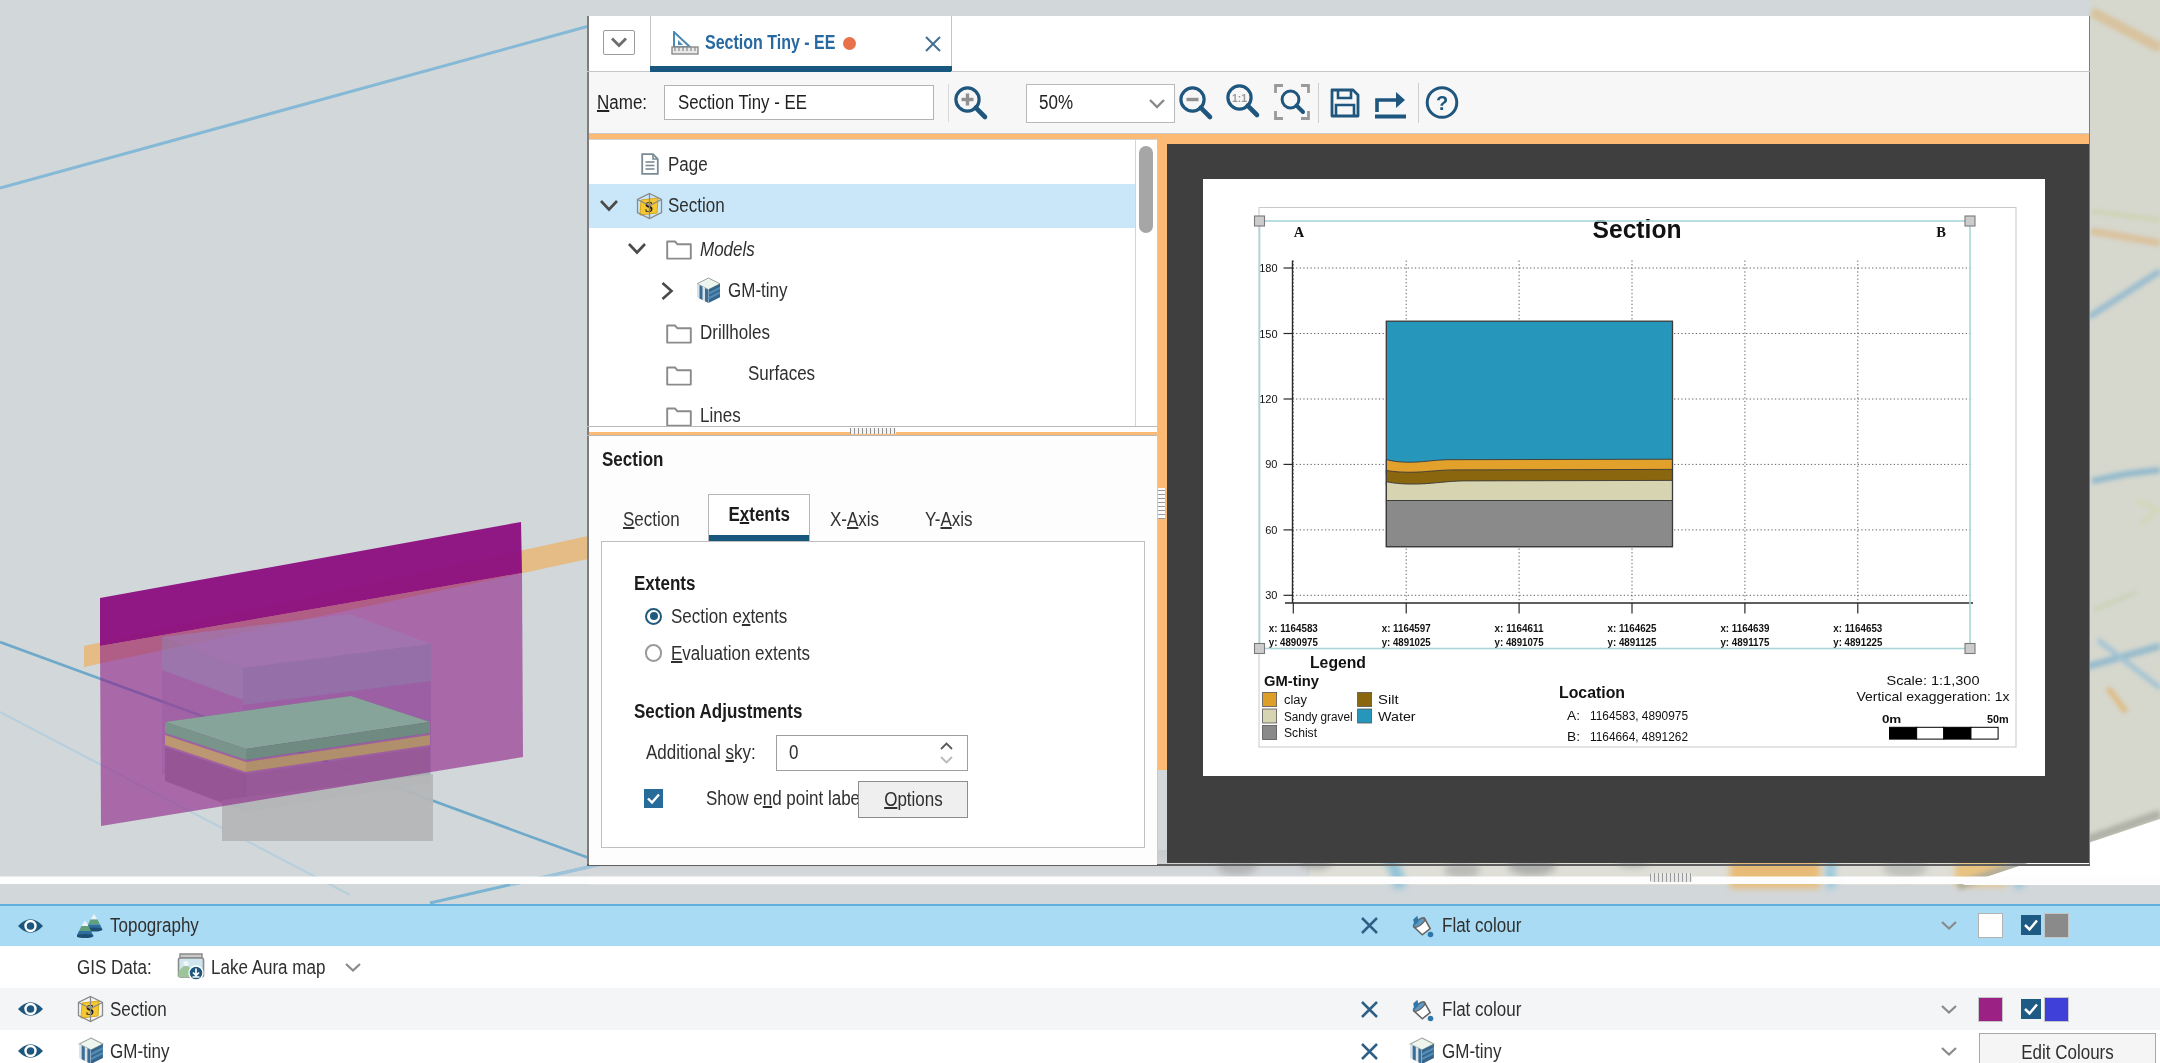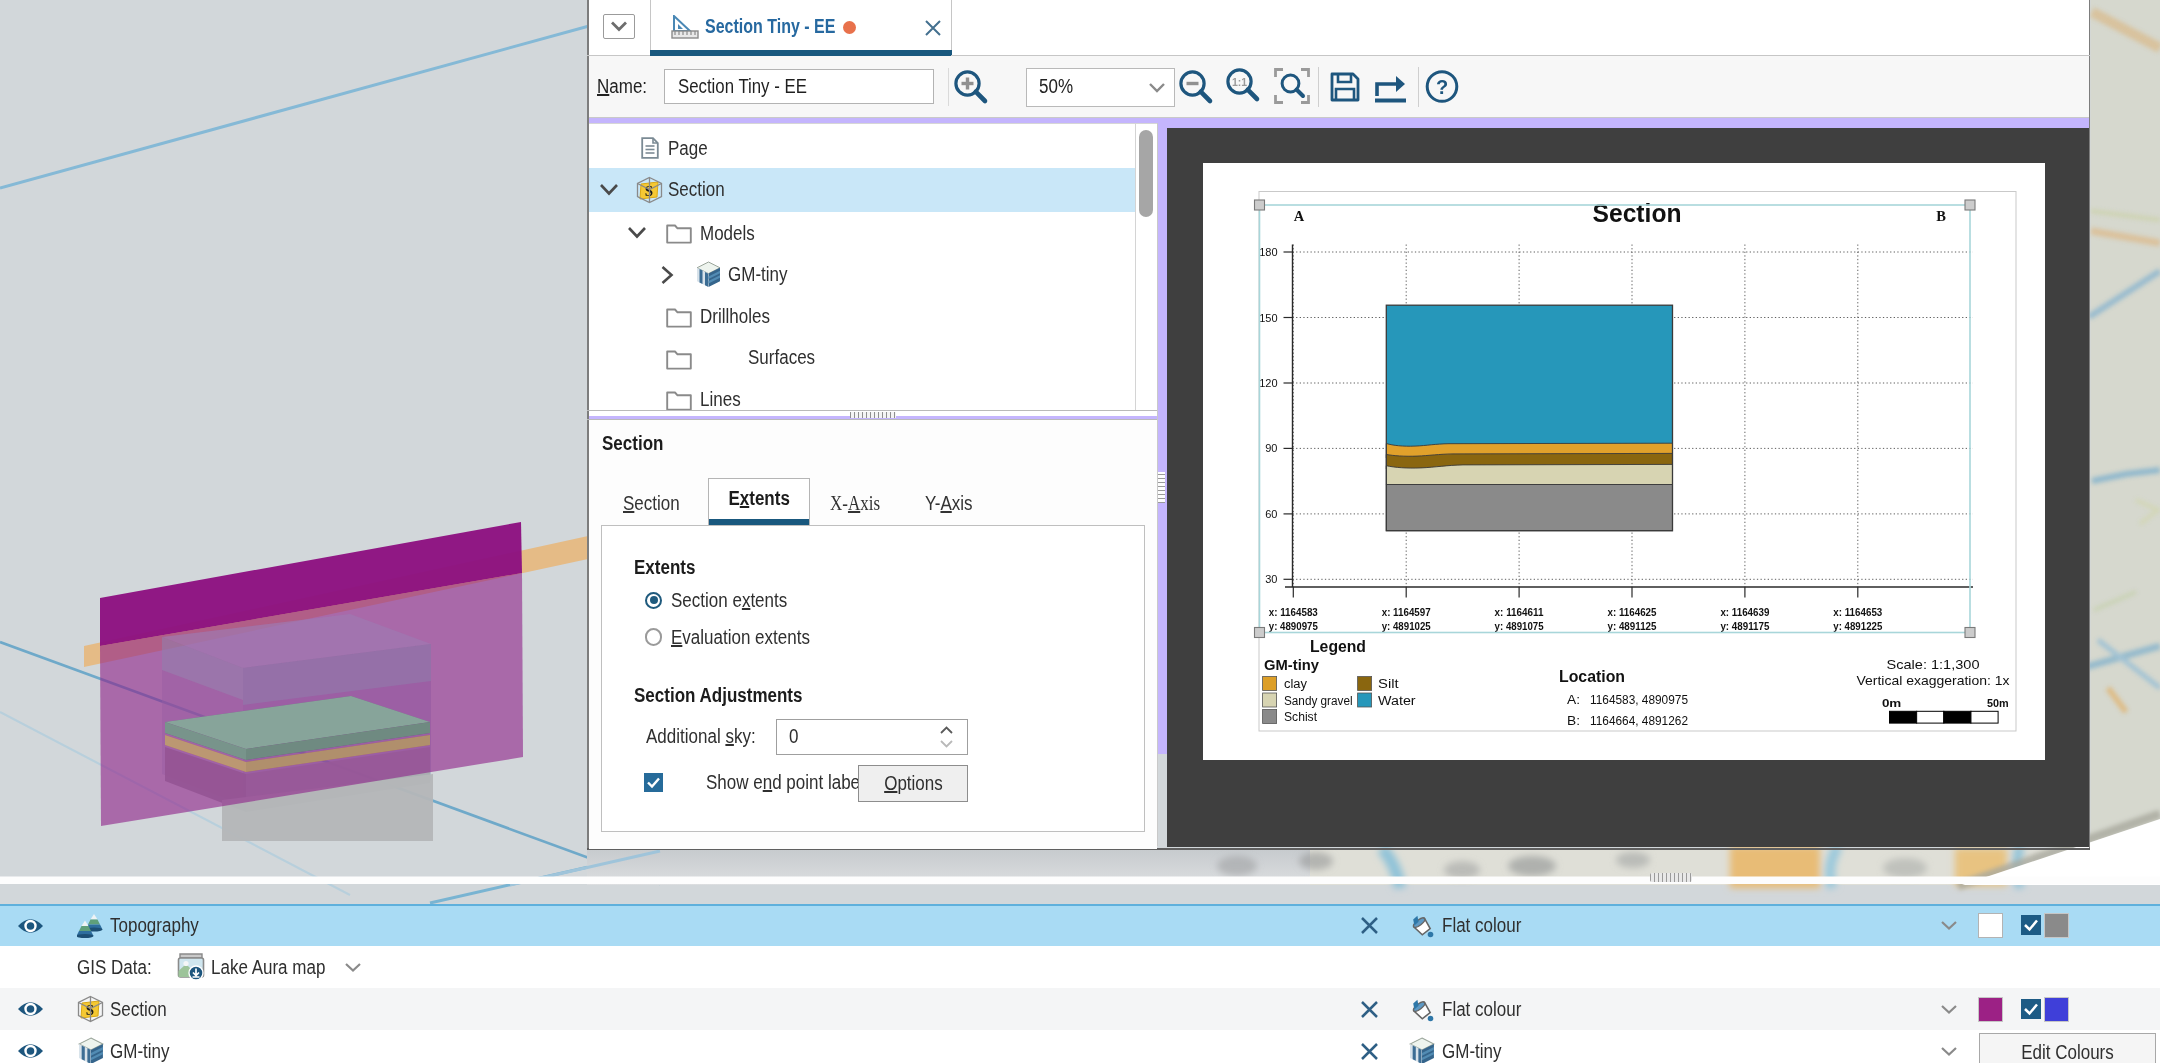--- a/index.html
+++ b/index.html
@@ -1,16 +1,16 @@
 <!DOCTYPE html>
 <html><head><meta charset="utf-8">
 <style>
 html,body{margin:0;padding:0;width:2160px;height:1063px;overflow:hidden;background:#d2d7da;font-family:"Liberation Sans",sans-serif;}
 .abs{position:absolute;}
-#win{position:absolute;left:587px;top:0;width:1503px;height:754px;background:#c4b5fd;}
+#win{position:absolute;left:587px;top:16px;width:1503px;height:754px;background:#fdba74;}
 .vc{display:flex;align-items:center;}
 .tx{font-size:20px;color:#2f2f2f;white-space:pre;display:inline-block;transform:scaleX(.85);transform-origin:0 50%;}
 .txc{transform-origin:50% 50%;}
 .b{font-weight:bold;}
 </style></head>
 <body>
 
 <svg class="abs" style="left:0;top:0" width="2160" height="1063" viewBox="0 0 2160 1063">
   <rect x="0" y="0" width="2160" height="1063" fill="#d2d7da"></rect>
   <line x1="0" y1="188" x2="600" y2="23" stroke="#85b9d6" stroke-width="3"></line>
@@ -232,21 +232,21 @@
 <div class="abs vc" style="left:81px;top:168px;height:42px;">
       <span class="tx">Section</span>
     </div>
 
 <svg class="abs" style="left:40px;top:226px" width="20" height="14">
       <path d="M2,2 L10,10.5 L18,2" fill="none" stroke="#4a4a4a" stroke-width="2.6"></path>
     </svg>
 <svg class="abs" style="left:79px;top:222px" width="26" height="22" viewBox="0 0 26 22">
   <path d="M1.2,3.5 L9,3.5 L11.5,6.3 L24.8,6.3 L24.8,20.6 L1.2,20.6 Z" fill="#fff" stroke="#8a8a8a" stroke-width="1.9" stroke-linejoin="round"></path>
 </svg>
-<div class="abs vc" style="left:113px;top:212px;height:42px;">
+<div class="abs vc" style="left:113px;top:212px;height:42px;font-style:italic;">
       <span class="tx">Models</span>
     </div>
 
 <svg class="abs" style="left:73px;top:265px" width="16" height="20">
       <path d="M2.5,2 L11.5,10 L2.5,18" fill="none" stroke="#4a4a4a" stroke-width="2.6"></path>
     </svg>
 <svg class="abs" style="left:109px;top:261px" width="25" height="27" viewBox="0 0 25 27">
   <polygon points="12.5,1 24,6.8 12.5,12.6 1,6.8" fill="#eef4ee" stroke="#9aa59a" stroke-width="1"></polygon>
   <polygon points="1,6.8 12.5,12.6 12.5,26 1,20.2" fill="#d7e2ea"></polygon>
   <polygon points="3.5,8.1 6.5,9.6 6.5,23 3.5,21.5" fill="#3c6d94"></polygon>
@@ -292,21 +292,21 @@
     </div>
 
 <div class="abs vc" style="left:36px;top:482px;height:42px;">
       <span class="tx" style="color:#333;"><u>S</u>ection</span>
     </div>
 <div class="abs" style="left:120.8px;top:478.4px;width:102.3px;height:46.3px;border:1px solid #b5b5b5;border-bottom:none;background:#fff;box-sizing:border-box;"></div>
 <div class="abs vc" style="left:120.8px;top:478px;width:102px;height:40px;justify-content:center;">
       <span class="tx txc b" style="color:#1c1c1c;">E<u>x</u>tents</span>
     </div>
 <div class="abs" style="left:122px;top:518.7px;width:100px;height:6px;background:#19587e;"></div>
-<div class="abs vc" style="left:243px;top:482px;height:42px;font-family:Liberation Serif, serif;">
+<div class="abs vc" style="left:243px;top:482px;height:42px;">
       <span class="tx" style="color:#333;">X-<u>A</u>xis</span>
     </div>
 <div class="abs vc" style="left:338px;top:482px;height:42px;">
       <span class="tx" style="color:#333;">Y-<u>A</u>xis</span>
     </div>
 
 <div class="abs" style="left:14px;top:524.7px;width:543.5px;height:307.8px;border:1px solid #bfbfbf;background:#fff;box-sizing:border-box;"></div>
 <div class="abs vc" style="left:47px;top:549px;height:36px;">
       <span class="tx b" style="color:#1c1c1c;">Extents</span>
     </div>

